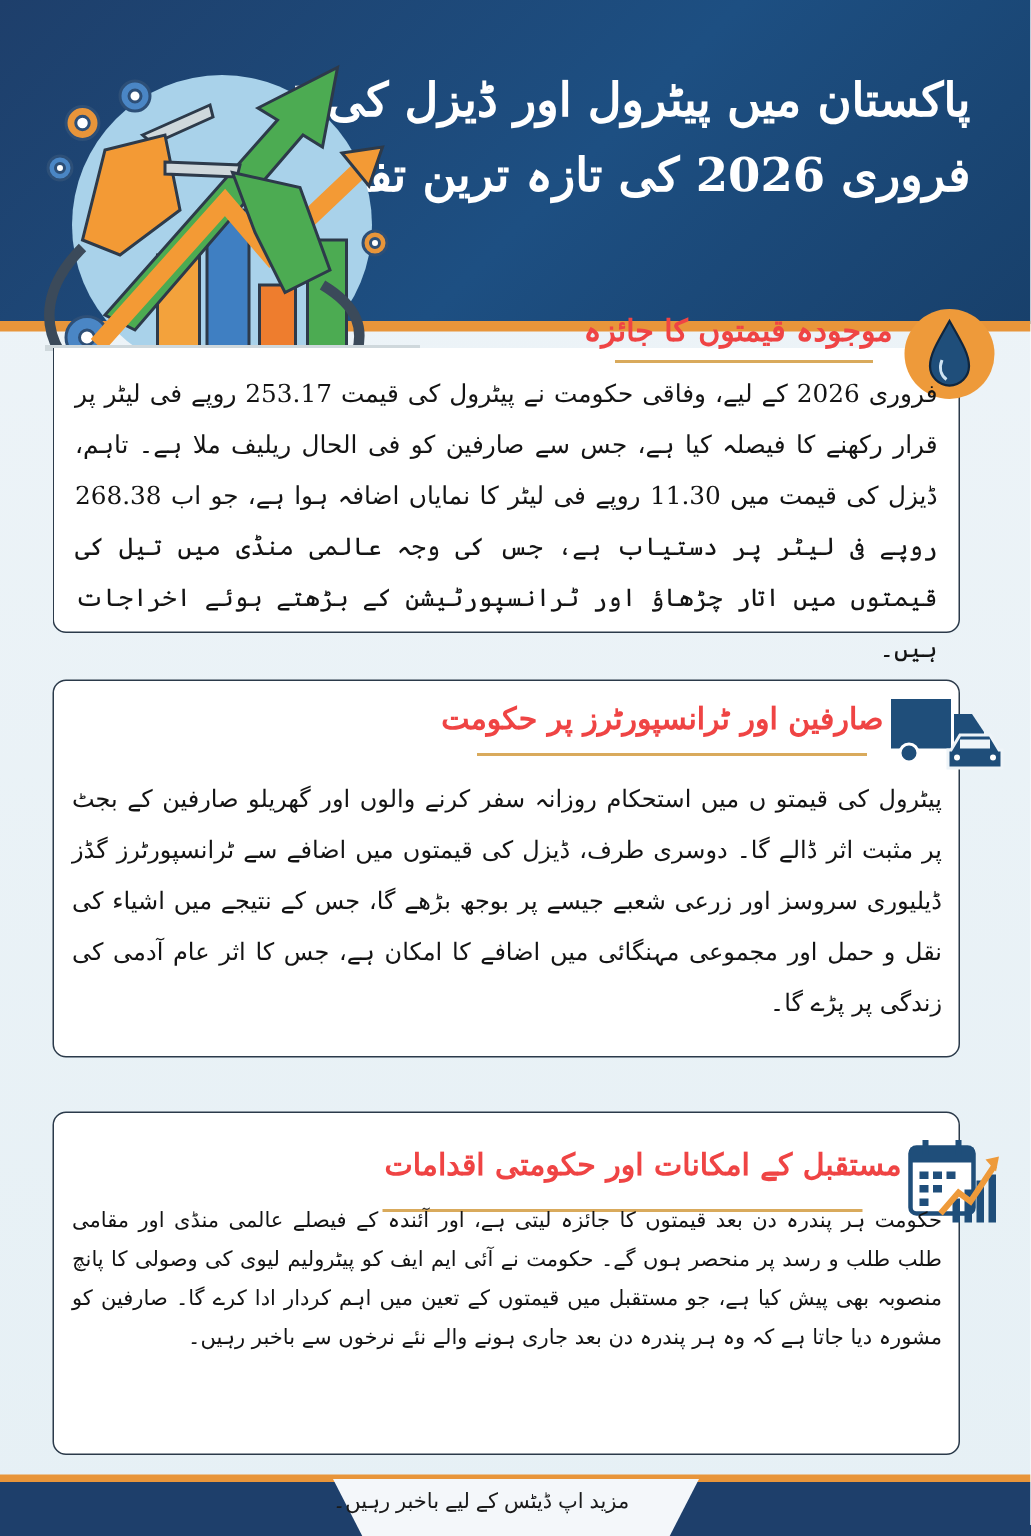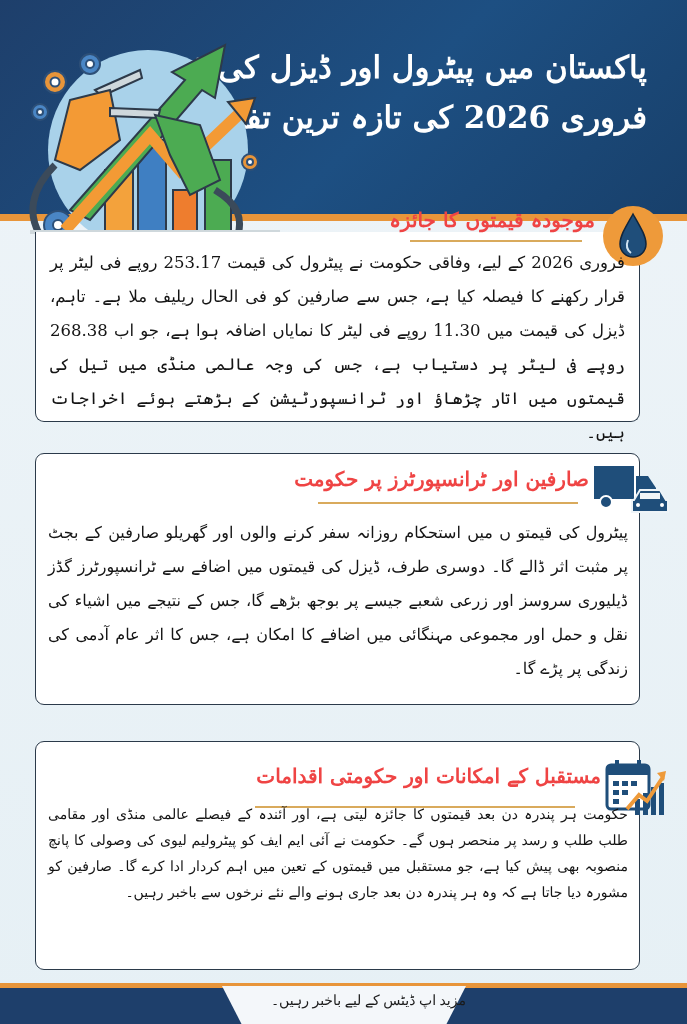--- a/index.html
+++ b/index.html
@@ -74,22 +74,22 @@
   .footer-stripe {
     position: absolute; left: 0; top: 983px; width: 687px; height: 5px;
     background: #e8953a;
   }
   .footer-tab {
     position: absolute; left: 222px; top: 986px; width: 244px; height: 38px;
     background: #f4f7fa;
     clip-path: polygon(0 0, 100% 0, 92% 100%, 8% 100%);
   }
   .footer-text {
-    position: absolute; left: 222px; top: 992px; width: 244px; text-align: right;
-    direction: rtl; font-family: Liberation Serif, serif; font-size: 14px; color: #1a1a1a;
+    position: absolute; left: 222px; top: 992px; width: 244px; text-align: left;
+    direction: rtl; font-family: Liberation Sans, sans-serif; font-size: 14px; color: #1a1a1a;
   }
 </style>
 </head>
 <body>
 
 <div class="header"></div>
 <div class="header-stripe"></div>
 <div class="header-title">
   <span class="line">پاکستان میں پیٹرول اور ڈیزل کی قیمتیں:</span>
   <span class="line">فروری 2026 کی تازہ ترین تفصیلات</span>

